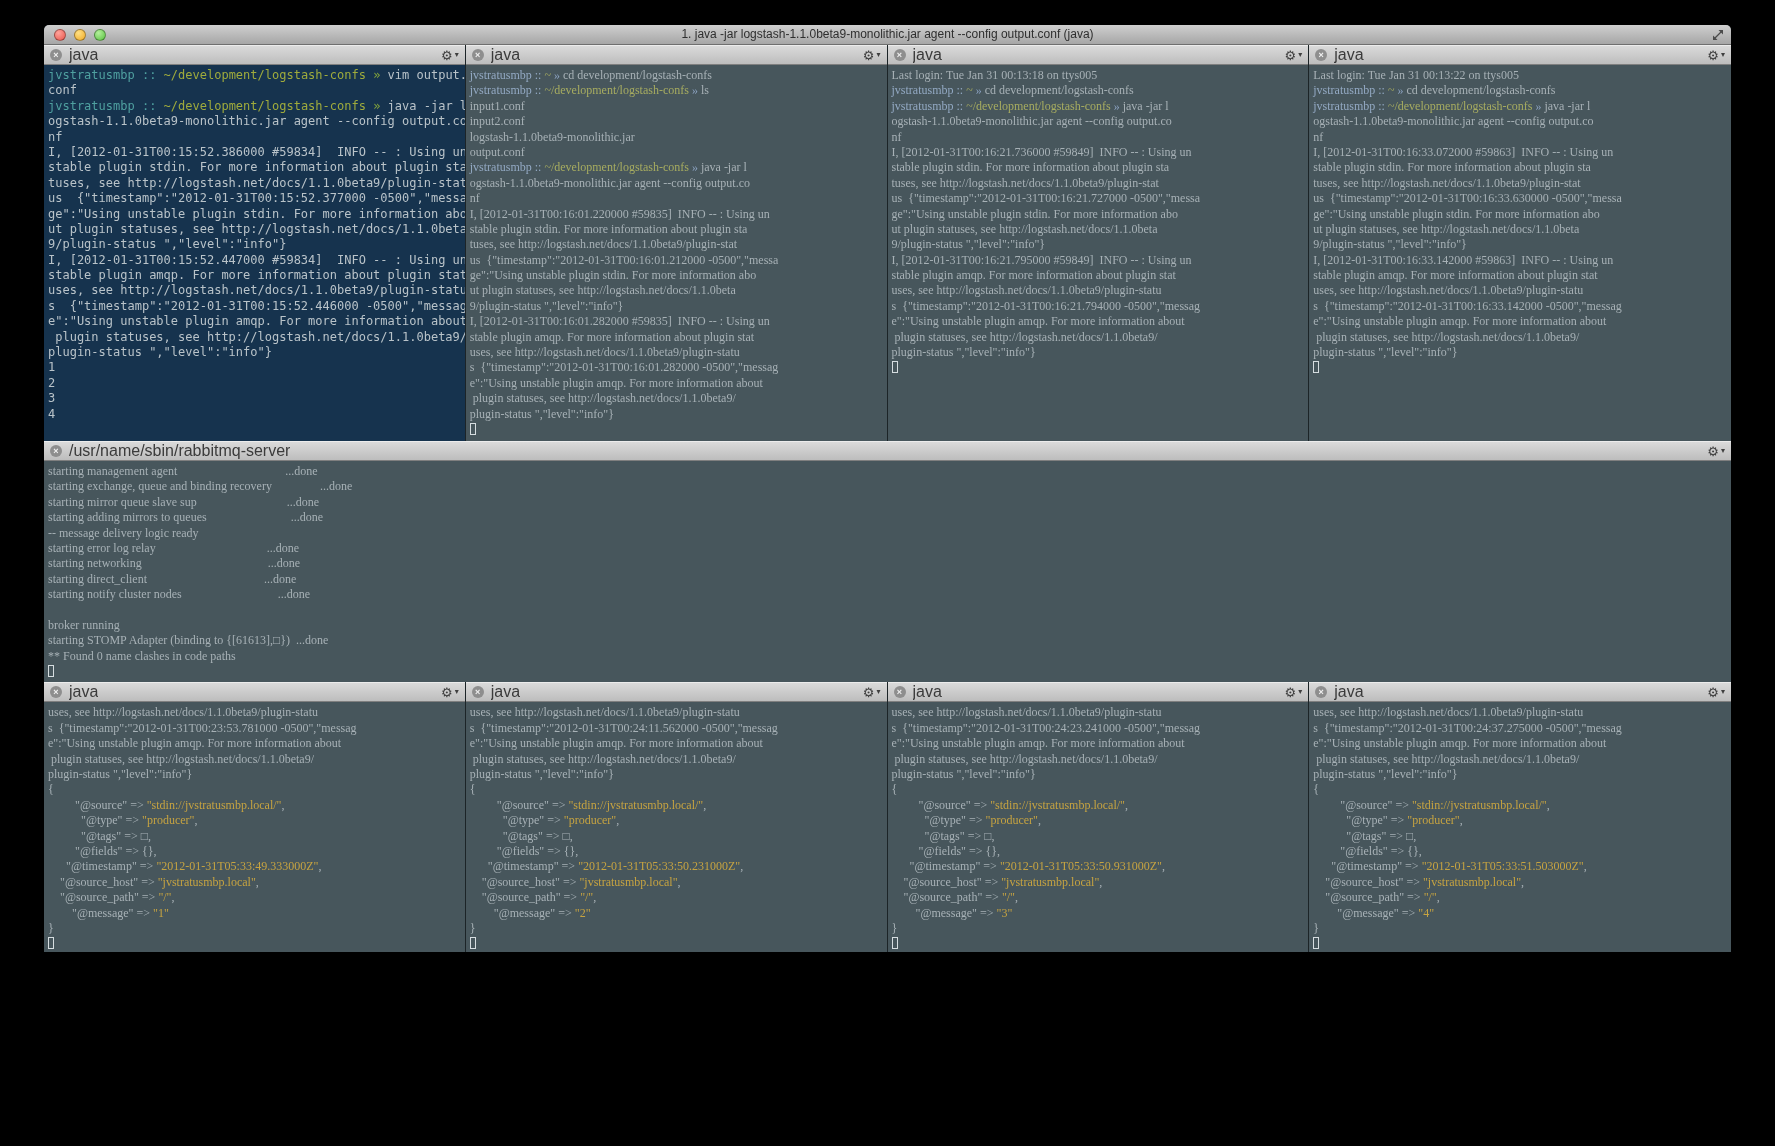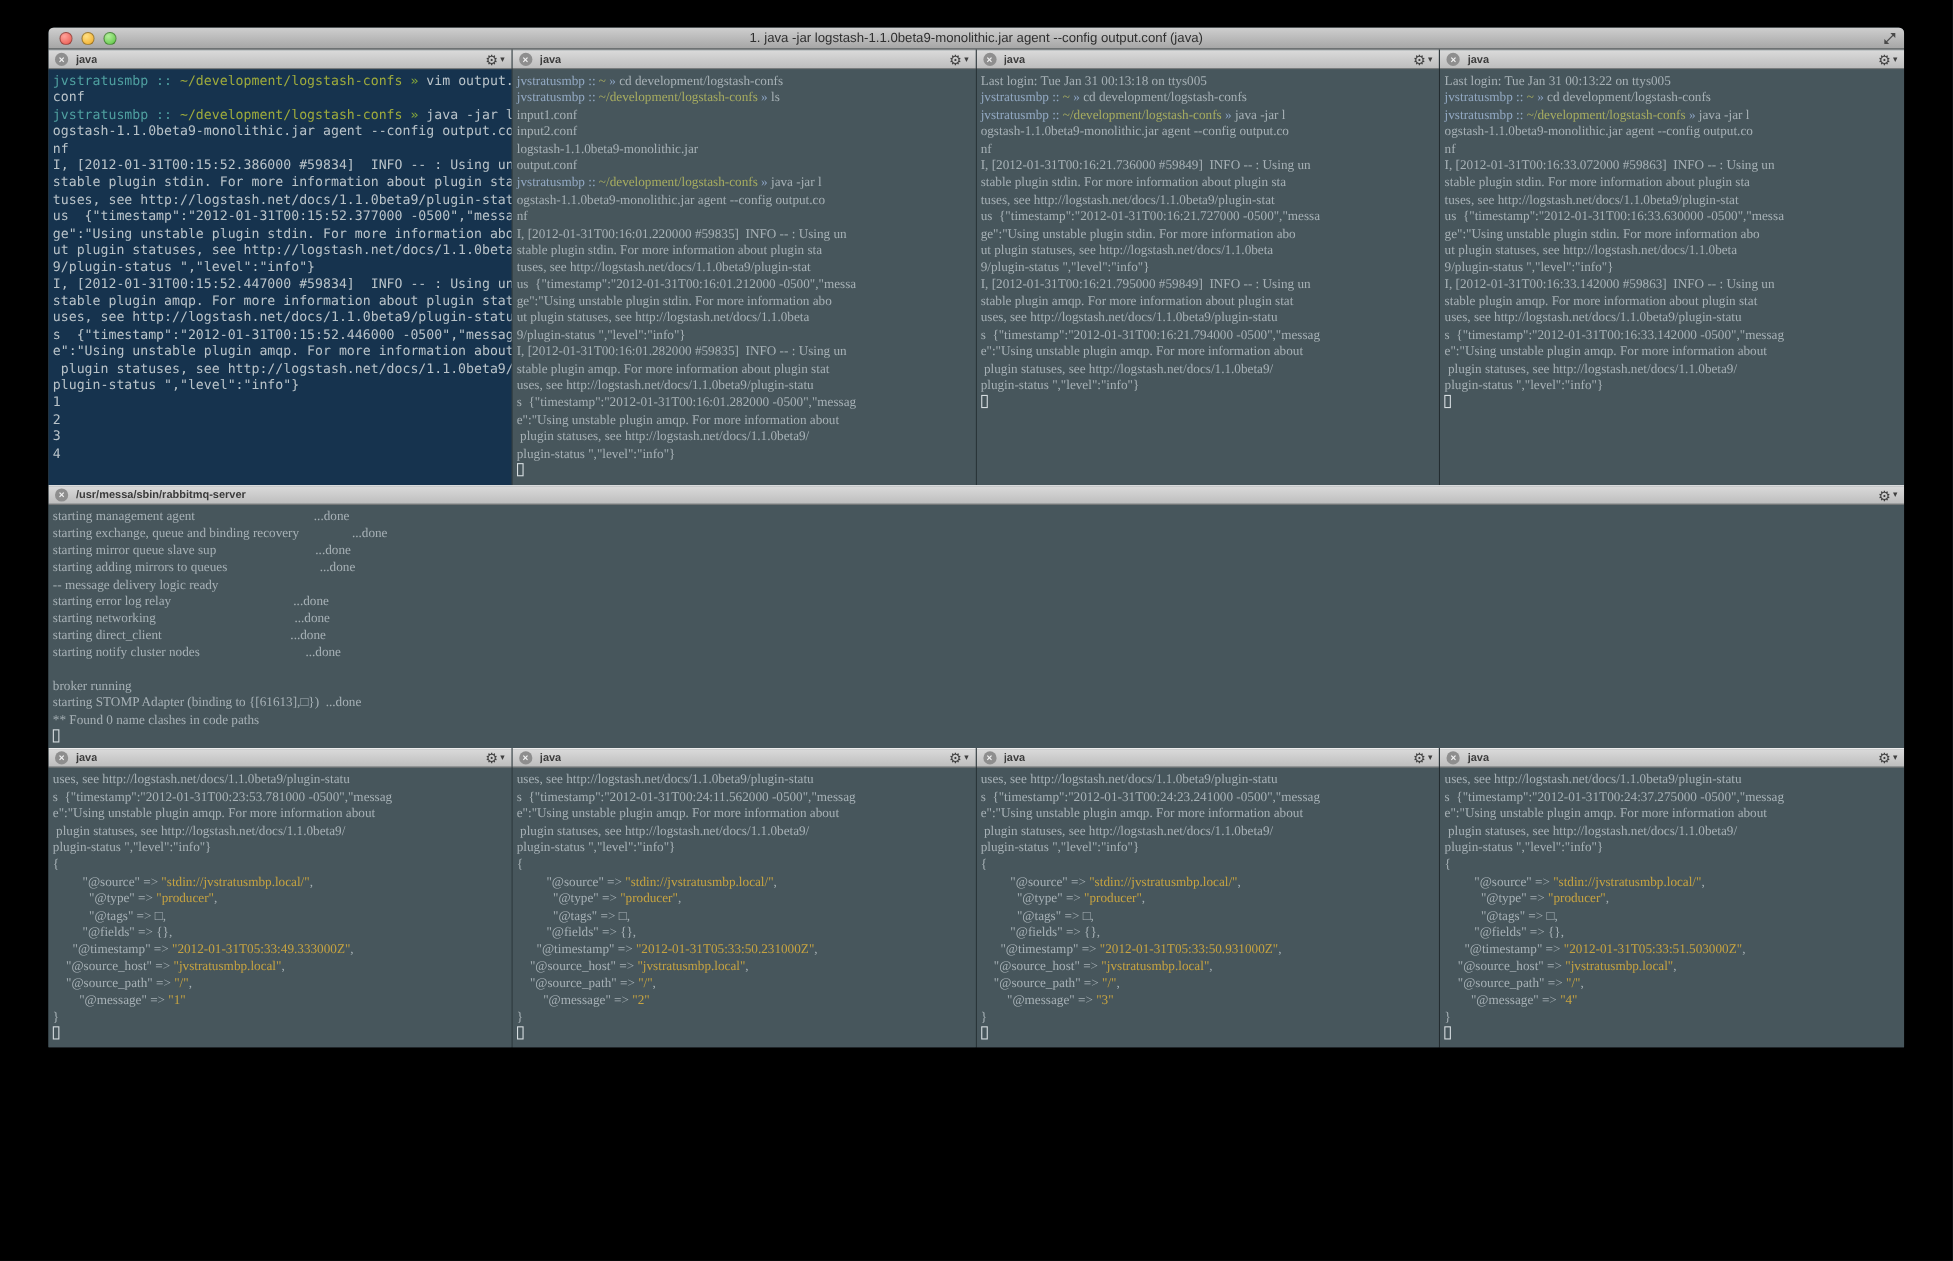--- a/index.html
+++ b/index.html
@@ -31,21 +31,21 @@
           border-right:1px solid #1c2427; }
   .pane:last-child { border-right:none; }
   .pane-wide { flex:1 1 100%; }
 
   .pane-bar { flex:0 0 18px; display:flex; align-items:center; gap:7px; padding:0 6px;
     background:linear-gradient(#dadada,#bdbdbd);
     border-top:1px solid #ececec; border-bottom:1px solid #7f7f7f; }
   .close-pane { width:12px; height:12px; border-radius:50%; background:#8e8e8e;
     color:#f2f2f2; font-size:9px; line-height:12px; text-align:center;
     font-weight:700; cursor:default; flex:0 0 12px; }
-  .pane-title { font-size:10px; font-weight:700; color:#3b3b3b; white-space:nowrap;
+  .pane-title { font-size:16px; font-weight:400; color:#3b3b3b; white-space:nowrap;
                 overflow:hidden; }
   .bar-spacer { flex:1 1 auto; }
   .gear-btn { display:flex; align-items:center; gap:2px; color:#3f3f3f; }
   .gear-glyph { font-size:13px; line-height:13px; }
   .dd-glyph { font-size:8px; line-height:8px; color:#3f3f3f; }
 
   .pane-body { flex:1 1 auto; padding:3px 4px; overflow:hidden;
     font-family:"DejaVu Sans Mono", monospace; font-size:12px; line-height:15.4px;
     white-space:pre; }
   .pane.active .pane-body { background:#16334e; }
@@ -135,21 +135,21 @@
             </span>
         </div>
         <div class="pane-body"><div class="tl"><span class="s-t">Last login: Tue Jan 31 00:13:22 on ttys005</span></div><div class="tl"><span class="s-u">jvstratusmbp ::</span><span class="s-t"> </span><span class="s-h">~</span><span class="s-t"> </span><span class="s-a">»</span><span class="s-t"> cd development/logstash-confs</span></div><div class="tl"><span class="s-u">jvstratusmbp ::</span><span class="s-t"> </span><span class="s-h">~/development/logstash-confs</span><span class="s-t"> </span><span class="s-a">»</span><span class="s-t"> java -jar l</span></div><div class="tl"><span class="s-t">ogstash-1.1.0beta9-monolithic.jar agent --config output.co</span></div><div class="tl"><span class="s-t">nf</span></div><div class="tl"><span class="s-t">I, [2012-01-31T00:16:33.072000 #59863]  INFO -- : Using un</span></div><div class="tl"><span class="s-t">stable plugin stdin. For more information about plugin sta</span></div><div class="tl"><span class="s-t">tuses, see http://logstash.net/docs/1.1.0beta9/plugin-stat</span></div><div class="tl"><span class="s-t">us  {"timestamp":"2012-01-31T00:16:33.630000 -0500","messa</span></div><div class="tl"><span class="s-t">ge":"Using unstable plugin stdin. For more information abo</span></div><div class="tl"><span class="s-t">ut plugin statuses, see http://logstash.net/docs/1.1.0beta</span></div><div class="tl"><span class="s-t">9/plugin-status ","level":"info"}</span></div><div class="tl"><span class="s-t">I, [2012-01-31T00:16:33.142000 #59863]  INFO -- : Using un</span></div><div class="tl"><span class="s-t">stable plugin amqp. For more information about plugin stat</span></div><div class="tl"><span class="s-t">uses, see http://logstash.net/docs/1.1.0beta9/plugin-statu</span></div><div class="tl"><span class="s-t">s  {"timestamp":"2012-01-31T00:16:33.142000 -0500","messag</span></div><div class="tl"><span class="s-t">e":"Using unstable plugin amqp. For more information about</span></div><div class="tl"><span class="s-t"> plugin statuses, see http://logstash.net/docs/1.1.0beta9/</span></div><div class="tl"><span class="s-t">plugin-status ","level":"info"}</span></div><div class="tl"><span class="s-c"></span></div></div>
       </div>
     </div>
 
     <div class="row row-mid">
       <div class="pane pane-wide dim">
         <div class="pane-bar">
           <span class="close-pane">×</span>
-          <span class="pane-title">/usr/messa/sbin/rabbitmq-server</span>
+          <span class="pane-title">/usr/name/sbin/rabbitmq-server</span>
           <span class="bar-spacer"></span>
           <span class="gear-btn">
               <span class="gear-glyph">⚙</span>
               <span class="dd-glyph">▾</span>
             </span>
         </div>
         <div class="pane-body"><div class="tl"><span class="s-t">starting management agent                                    ...done</span></div><div class="tl"><span class="s-t">starting exchange, queue and binding recovery                ...done</span></div><div class="tl"><span class="s-t">starting mirror queue slave sup                              ...done</span></div><div class="tl"><span class="s-t">starting adding mirrors to queues                            ...done</span></div><div class="tl"><span class="s-t">-- message delivery logic ready</span></div><div class="tl"><span class="s-t">starting error log relay                                     ...done</span></div><div class="tl"><span class="s-t">starting networking                                          ...done</span></div><div class="tl"><span class="s-t">starting direct_client                                       ...done</span></div><div class="tl"><span class="s-t">starting notify cluster nodes                                ...done</span></div><div class="tl"><span class="s-t"></span></div><div class="tl"><span class="s-t">broker running</span></div><div class="tl"><span class="s-t">starting STOMP Adapter (binding to {[61613],□})  ...done</span></div><div class="tl"><span class="s-t">** Found 0 name clashes in code paths</span></div><div class="tl"><span class="s-c"></span></div></div>
       </div>
     </div>
 

